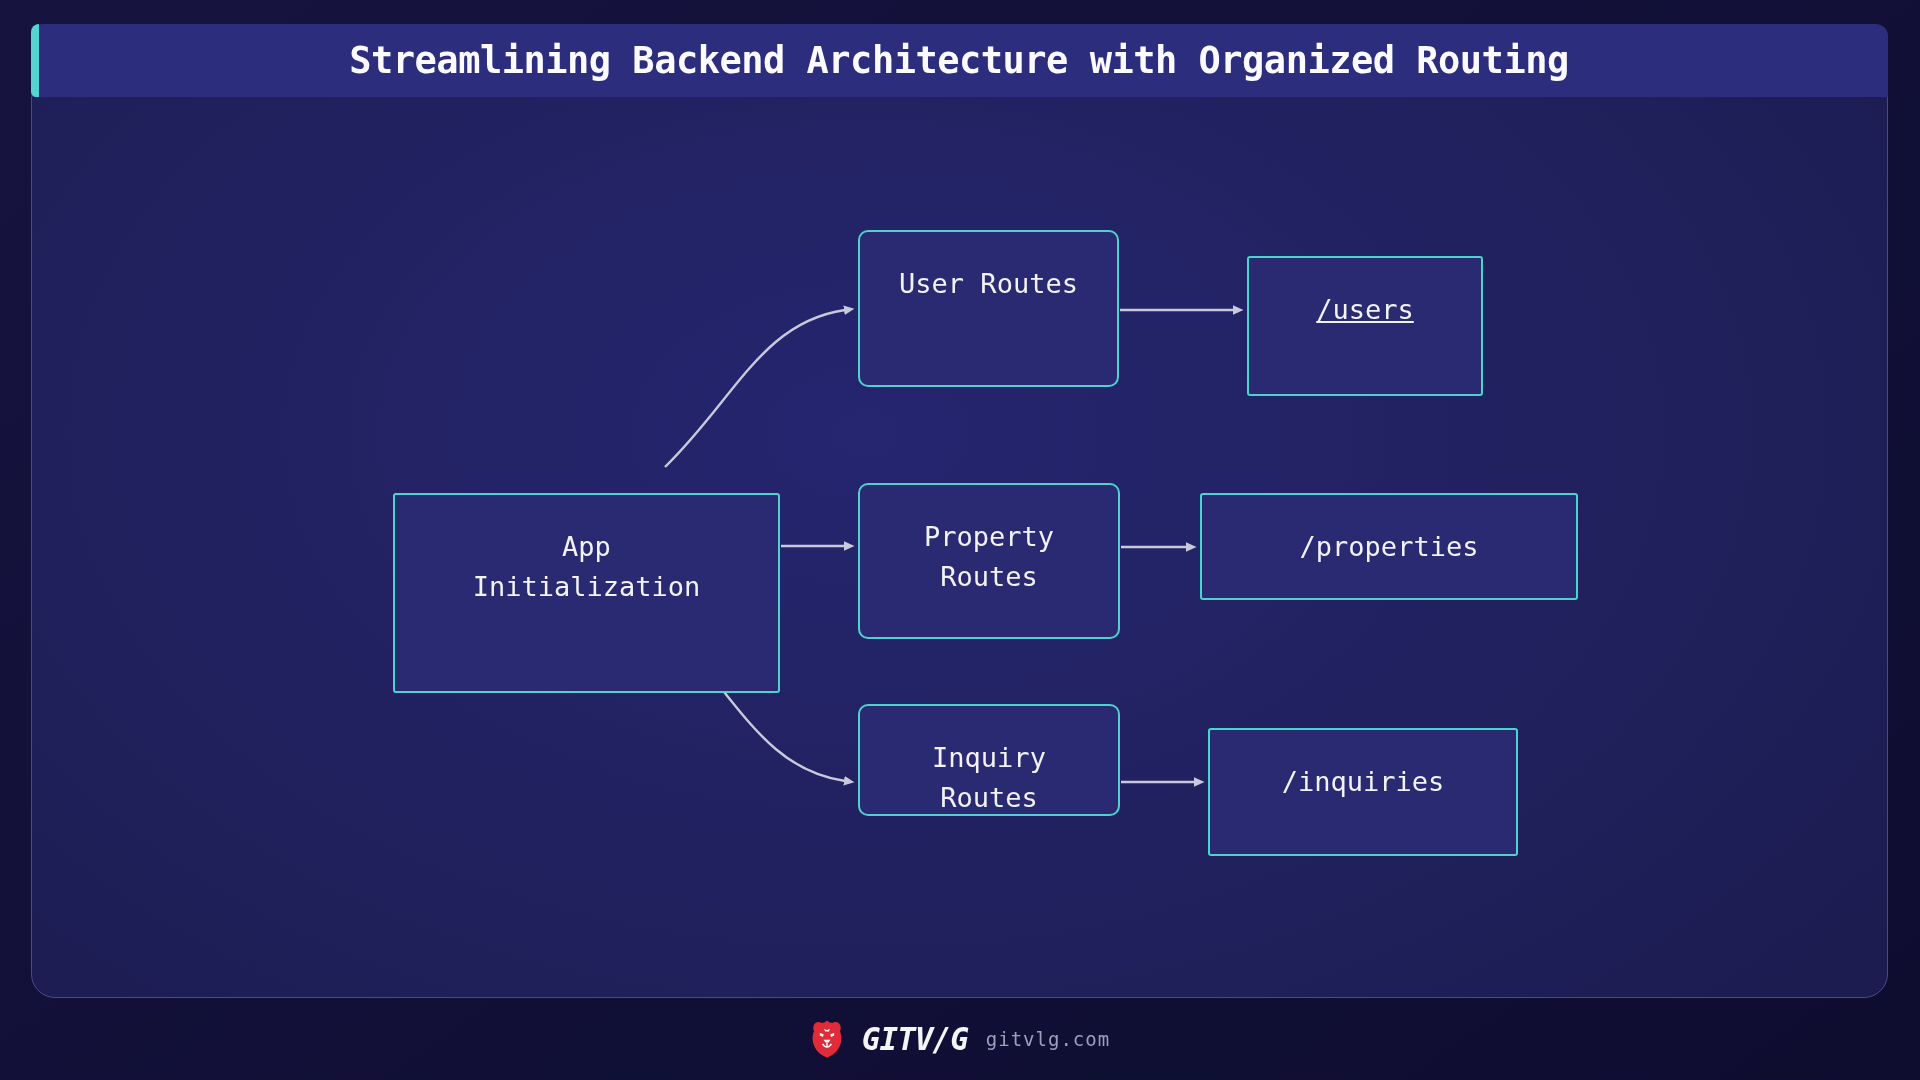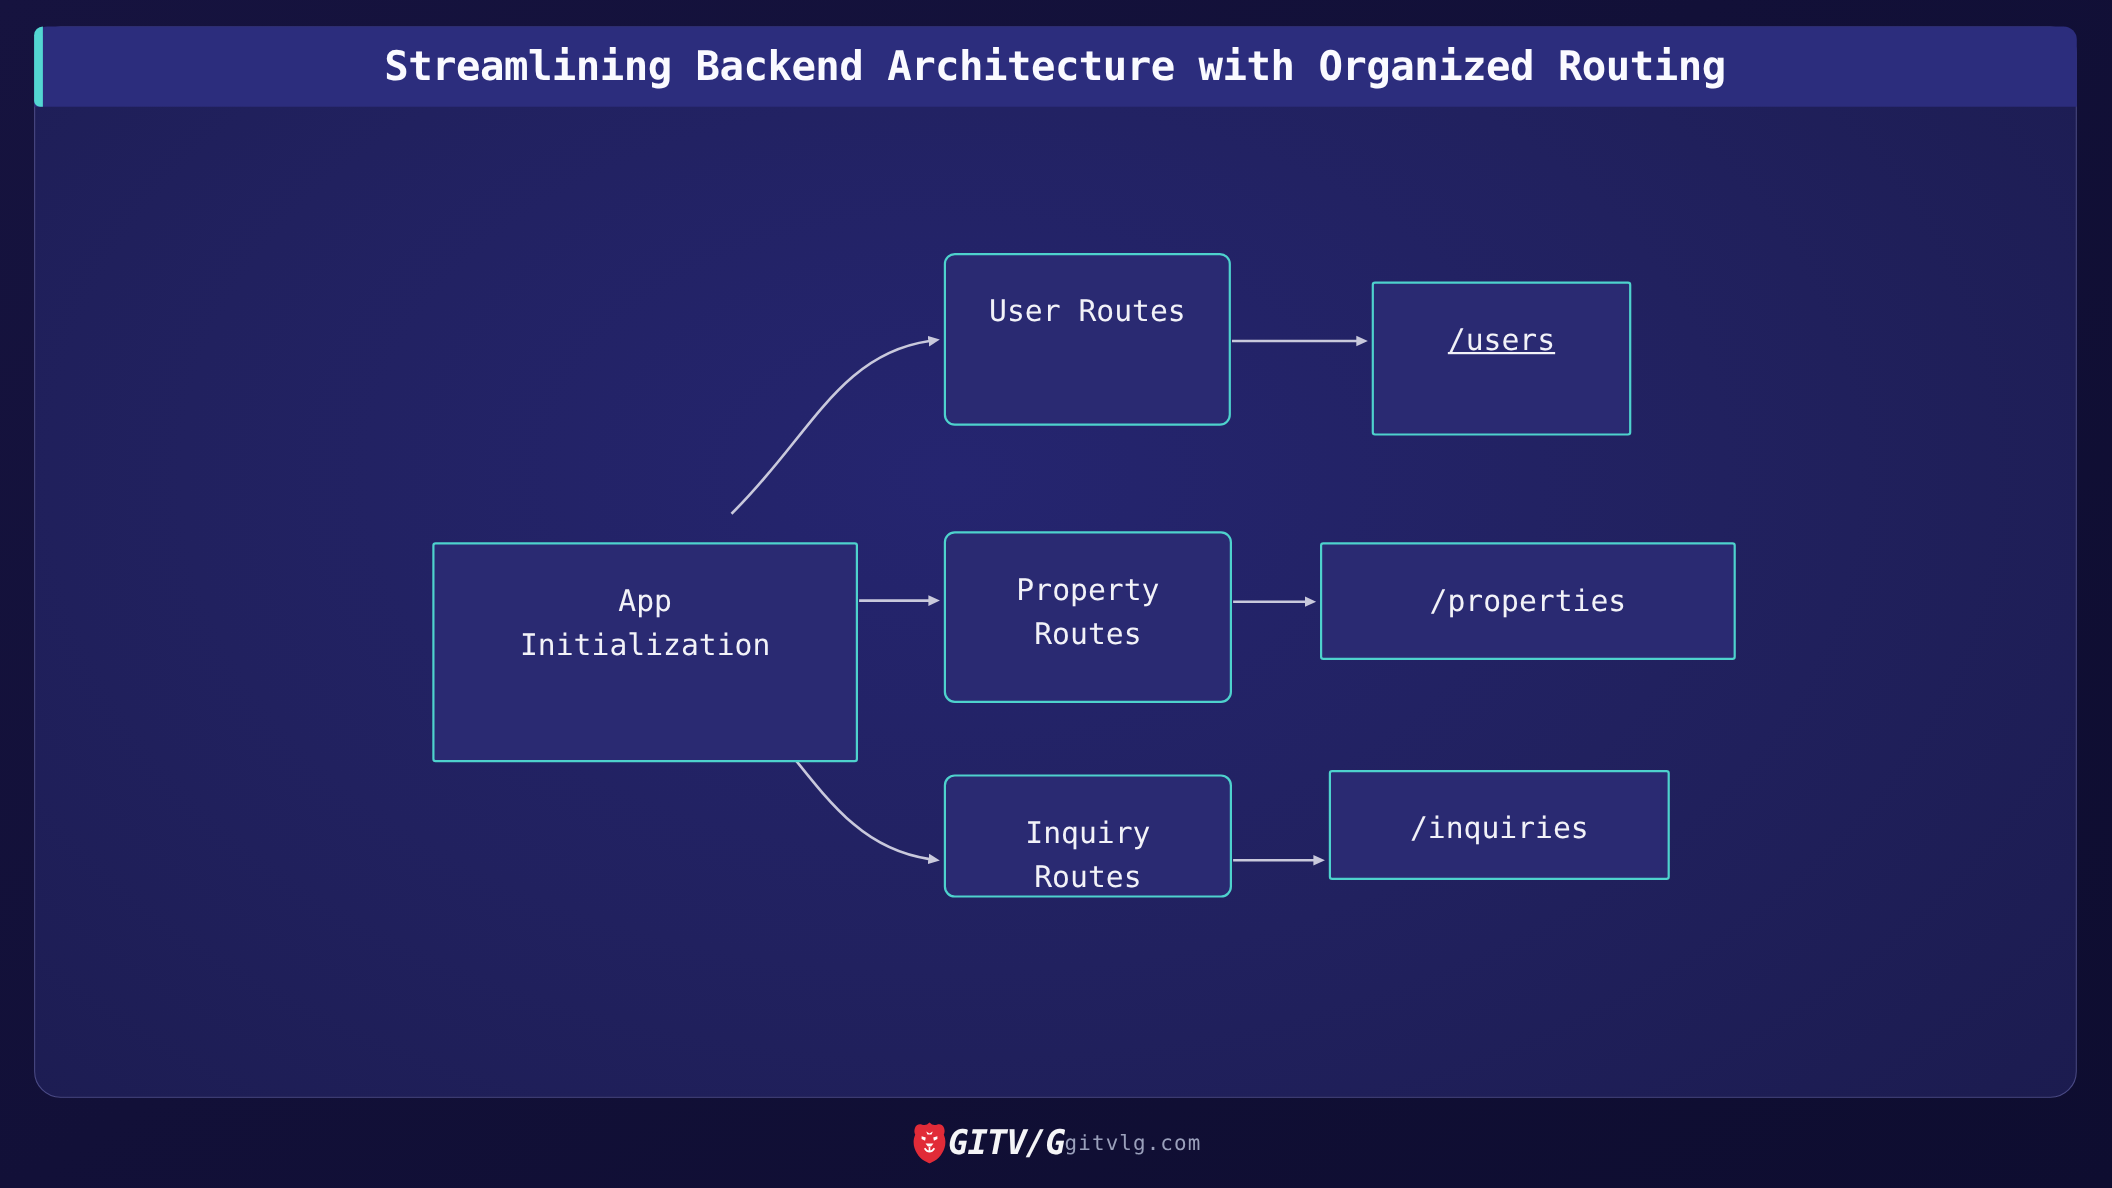--- a/index.html
+++ b/index.html
@@ -62,35 +62,36 @@
   }
   .node.rounded { border-radius: 10px; }
   .node.square  { border-radius: 3px; }
 
   #node-app-init        { left: 393px;  top: 493px; width: 387px; height: 200px; }
   #node-user-routes     { left: 858px;  top: 230px; width: 261px; height: 157px; }
   #node-property-routes { left: 858px;  top: 468px; width: 262px; height: 156px; margin-top: 15px; }
   #node-inquiry-routes  { left: 858px;  top: 704px; width: 262px; height: 112px; }
   #node-users-ep        { left: 1247px; top: 256px; width: 236px; height: 140px; text-decoration: underline; }
   #node-properties-ep   { left: 1200px; top: 493px; width: 378px; height: 107px; }
-  #node-inquiries-ep    { left: 1208px; top: 700px; width: 310px; height: 100px; }
+  #node-inquiries-ep    { left: 1208px; top: 728px; width: 310px; height: 128px; }
 
   .edges {
     position: absolute;
     left: 0; top: 0;
     width: 1920px; height: 1080px;
     pointer-events: none;
   }
 
   
   .footer {
     position: absolute;
     left: 0; bottom: 0;
     width: 1920px; height: 82px;
     display: flex; align-items: center; justify-content: center;
+    gap: 18px;
   }
   .brand-logo { width: 34px; height: 38px; display: block; }
   .brand-name {
     color: #f5f5f7;
     font-size: 31px;
     font-weight: bold;
     font-style: italic;
     letter-spacing: -1px;
   }
   .brand-site {

